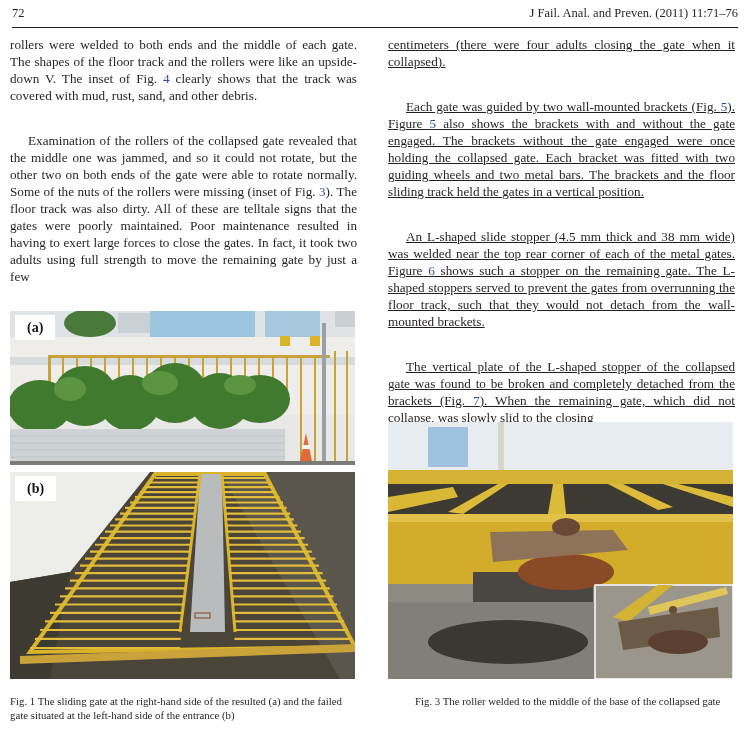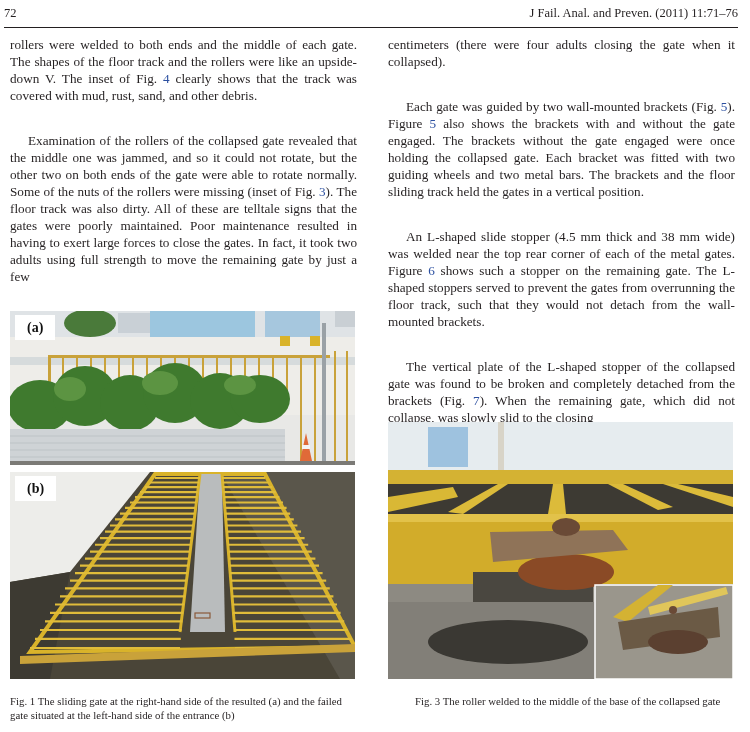--- a/index.html
+++ b/index.html
@@ -1,26 +1,26 @@
 <!DOCTYPE html>
 <html><head>
 <meta charset="utf-8">
 <style>
   * { box-sizing: border-box; margin: 0; padding: 0; }
   html, body { width: 750px; height: 732px; background: #ffffff; overflow: hidden; }
   body { position: relative; font-family: "Liberation Serif", "DejaVu Serif", serif; color: #231f20; }
 
-  .header { position: absolute; left: 4px; right: 12px; top: 2px; height: 24px; font-size: 12.5px; }
+  .header { position: absolute; left: 12px; right: 12px; top: 2px; height: 24px; font-size: 12.5px; }
   .header .pageno { position: absolute; left: 0; top: 4px; }
   .header .journal { position: absolute; right: 0; top: 4px; text-align: right; }
   .header .rule { position: absolute; left: 0; right: 0; top: 25px; height: 1px; background: #231f20; }
 
   .col { position: absolute; width: 347px; font-size: 13.2px; line-height: 17px; text-align: justify; }
   .col-left { left: 10px; top: 36px; }
-  .col-right { left: 388px; top: 36px; }
+  .col-right { left: 388px; top: 36px; text-decoration: underline; }
   .col p { margin: 0; }
   .col p.indent { text-indent: 18px; margin-top: 28px; }
   .ref { color: #2b4fa0; }
 
   .figure { position: absolute; overflow: hidden; }
   .fig1a { left: 10px; top: 311px; width: 345px; height: 154px; }
   .fig1b { left: 10px; top: 472px; width: 345px; height: 207px; }
   .fig3 { left: 388px; top: 422px; width: 345px; height: 257px; }
 
   .panel-label { position: absolute; left: 5px; top: 4px; background: #fff; font-weight: bold; font-size: 14px; padding: 5px 12px 4px 12px; color: #111; }

